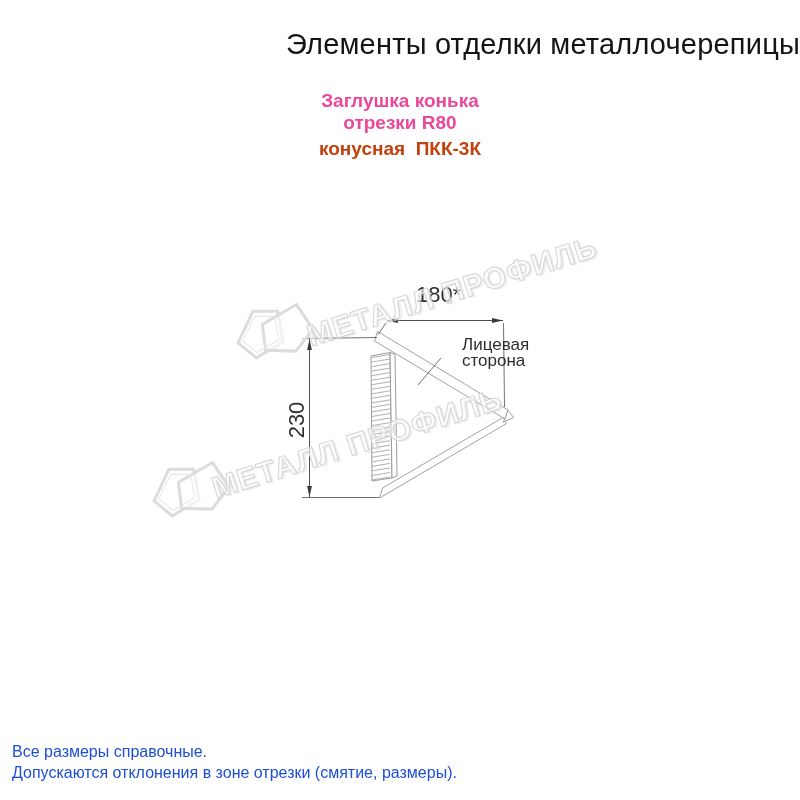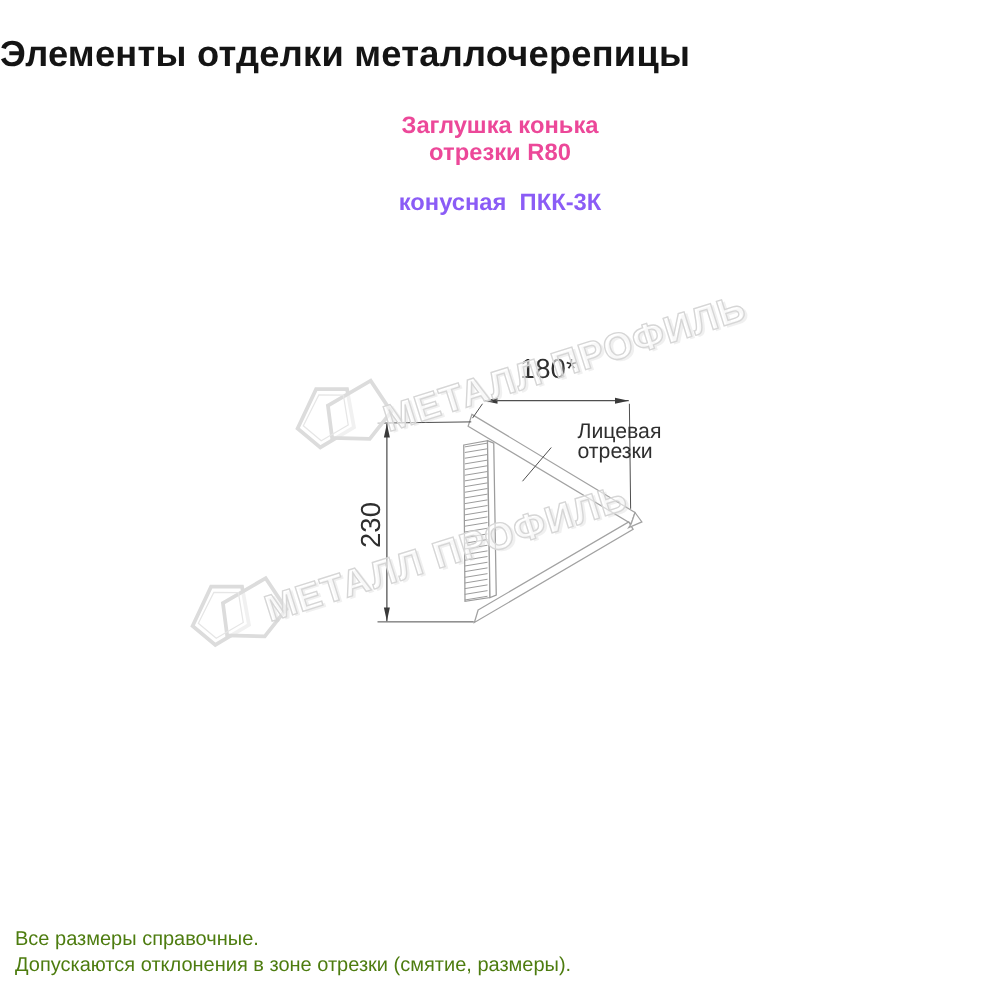--- a/index.html
+++ b/index.html
@@ -1,30 +1,30 @@
 <!DOCTYPE html>
 <html><head>
 <meta charset="utf-8">
 <style>
   html,body{margin:0;padding:0;background:#fff;}
   body{width:800px;height:800px;position:relative;overflow:hidden;
        font-family:"Liberation Sans","DejaVu Sans",sans-serif;color:#1a1a1a;}
   .abs{position:absolute;}
-  .page-title{left:0;top:28px;width:800px;text-align:left;
-              font-size:29px;font-weight:bold;color:#141414;letter-spacing:0.2px;}
+  .page-title{left:0;top:28px;width:800px;text-align:right;
+              font-size:29px;font-weight:normal;color:#141414;letter-spacing:0.2px;}
   .subtitle{left:250px;top:90px;width:300px;text-align:center;
             font-size:19px;font-weight:bold;color:#ec4899;line-height:22px;}
-  .product-name{left:250px;top:152px;width:300px;text-align:center;
-                font-size:19px;font-weight:bold;color:#8b5cf6;white-space:pre;}
+  .product-name{left:250px;top:138px;width:300px;text-align:center;
+                font-size:19px;font-weight:bold;color:#c2410c;white-space:pre;}
   .dim-text{font-size:22px;color:#2e2e2e;}
   .dim-w{left:416px;top:282px;width:62px;text-align:left;}
   .dim-h{left:267px;top:407px;width:60px;text-align:center;transform:rotate(-90deg);}
   .face-label{left:438px;top:337px;width:64px;text-align:left;
               font-size:17px;line-height:16px;color:#2e2e2e;margin-left:24px;}
-  .footer-line{left:12px;font-size:16px;color:#4d7c0f;}
+  .footer-line{left:12px;font-size:16px;color:#1d4ed8;}
   .footer-1{top:743px;} .footer-2{top:764px;}
   svg.diagram{left:0;top:0;}
   .wm-text{font-size:30px;font-weight:bold;letter-spacing:1px;white-space:pre;
            color:rgba(255,255,255,0.55);
            -webkit-text-stroke:1.1px #d6d6d6;
            text-shadow:2px 2px 0 rgba(205,205,205,0.30);
            transform-origin:left center;transform:rotate(-17.5deg);}
   .wm1{left:308px;top:320px;}
   .wm2{left:213px;top:472px;}
   .wm-logo{transform-origin:center;}
@@ -100,21 +100,21 @@
     <polygon points="309.5,497 307.1,486 311.9,486" fill="#3a3a3a" stroke="none"></polygon>
   </g>
 
   <line x1="441" y1="358" x2="418" y2="385" stroke="#4f4f4f" stroke-width="0.8"></line>
 </svg>
 
 <div class="abs dim-text dim-w">180*</div>
 <div class="abs dim-text dim-h">230</div>
 <div class="abs face-label">
   <div>Лицевая</div>
-  <div>отрезки</div>
+  <div>сторона</div>
 </div>
 
 <svg class="abs wm-logo wm-logo-1" width="86" height="64" viewBox="0 0 86 64">
   <g fill="rgba(255,255,255,0.6)" stroke="#dcdcdc" stroke-width="3">
     <path d="M6,36 L28,9 L52,15 L50,46 L20,55 Z"></path>
     <path d="M34,24 L72,13 L82,41 L60,58 L31,50 Z"></path>
   </g>
   <g fill="none" stroke="#e6e6e6" stroke-width="1">
     <path d="M11,35 L29,14 L48,19 L46,43 L22,50 Z"></path>
   </g>

